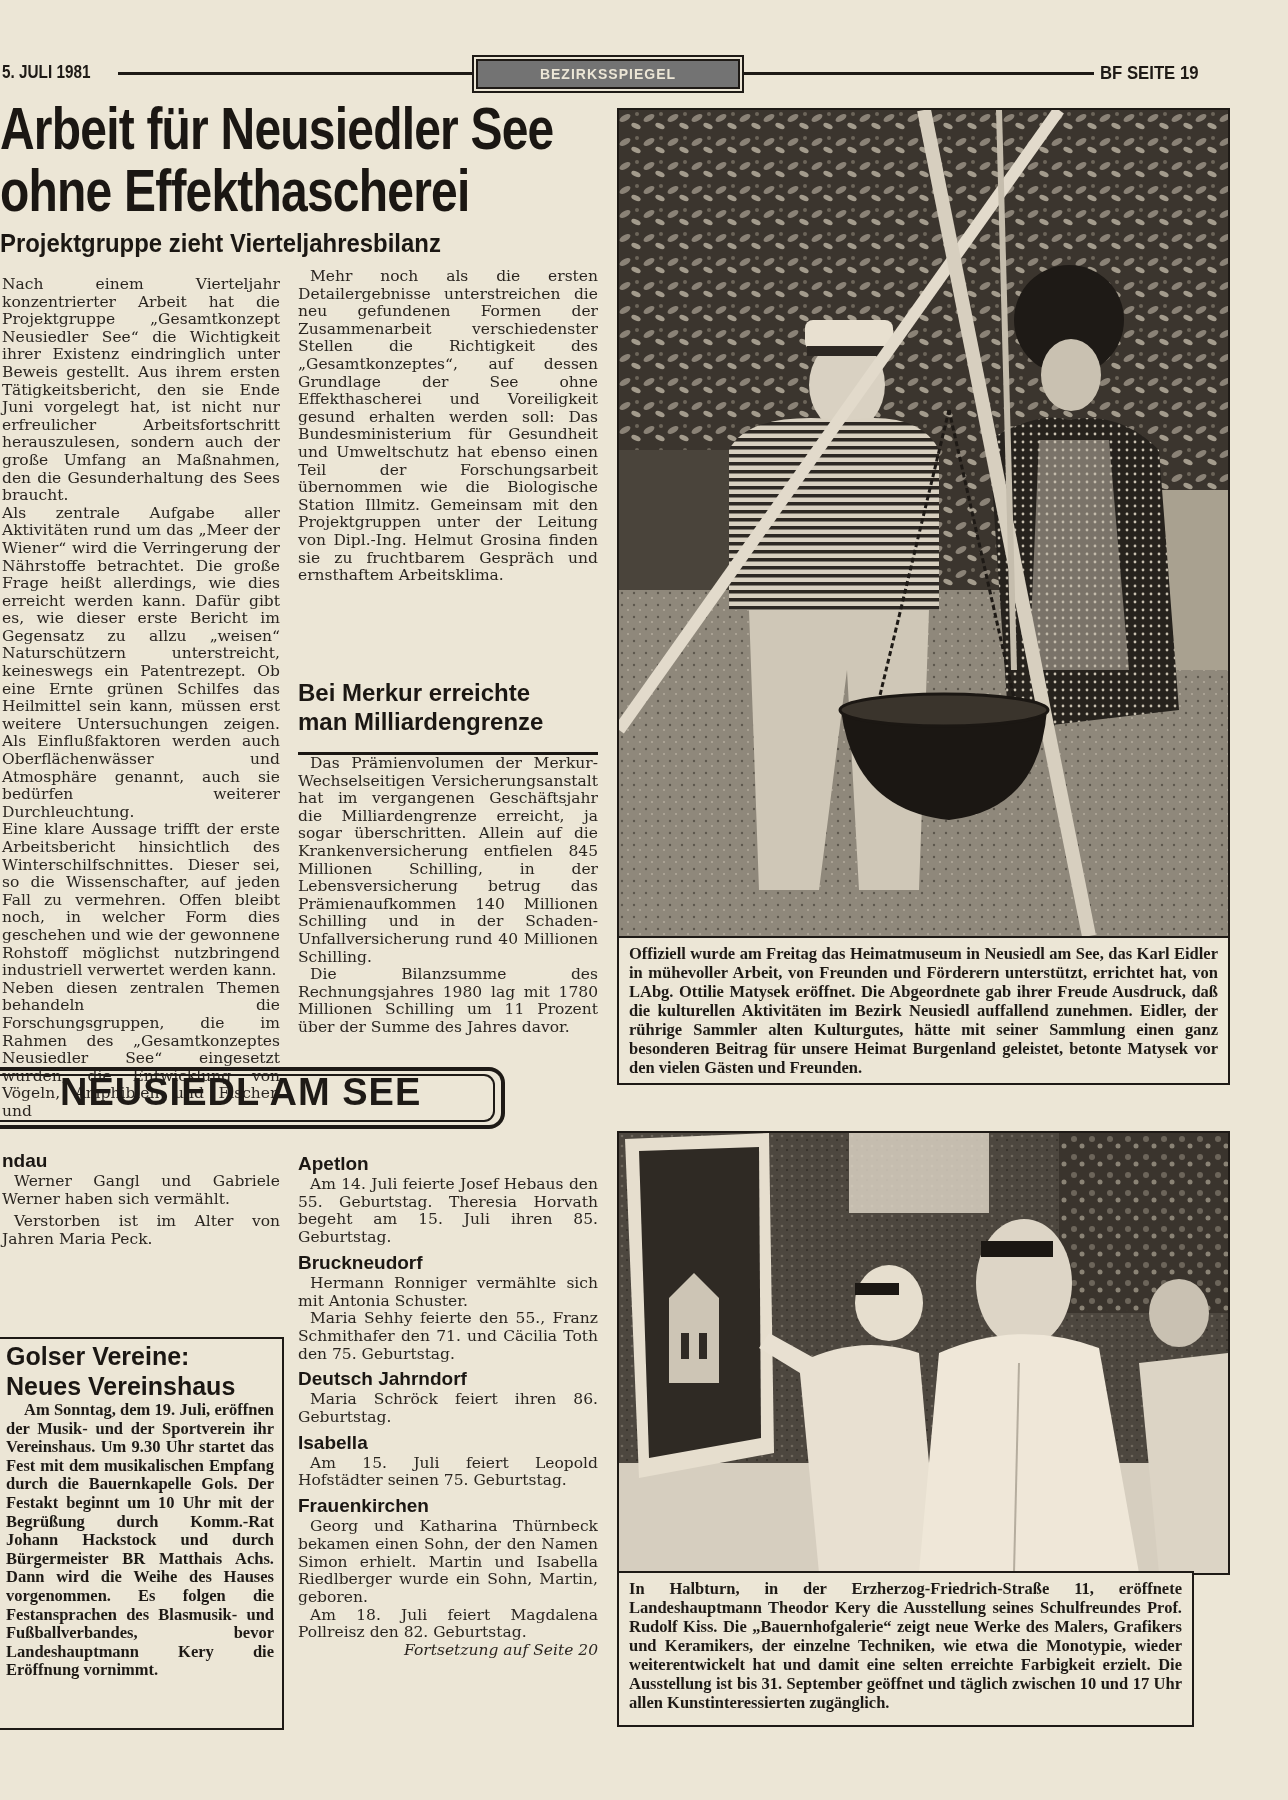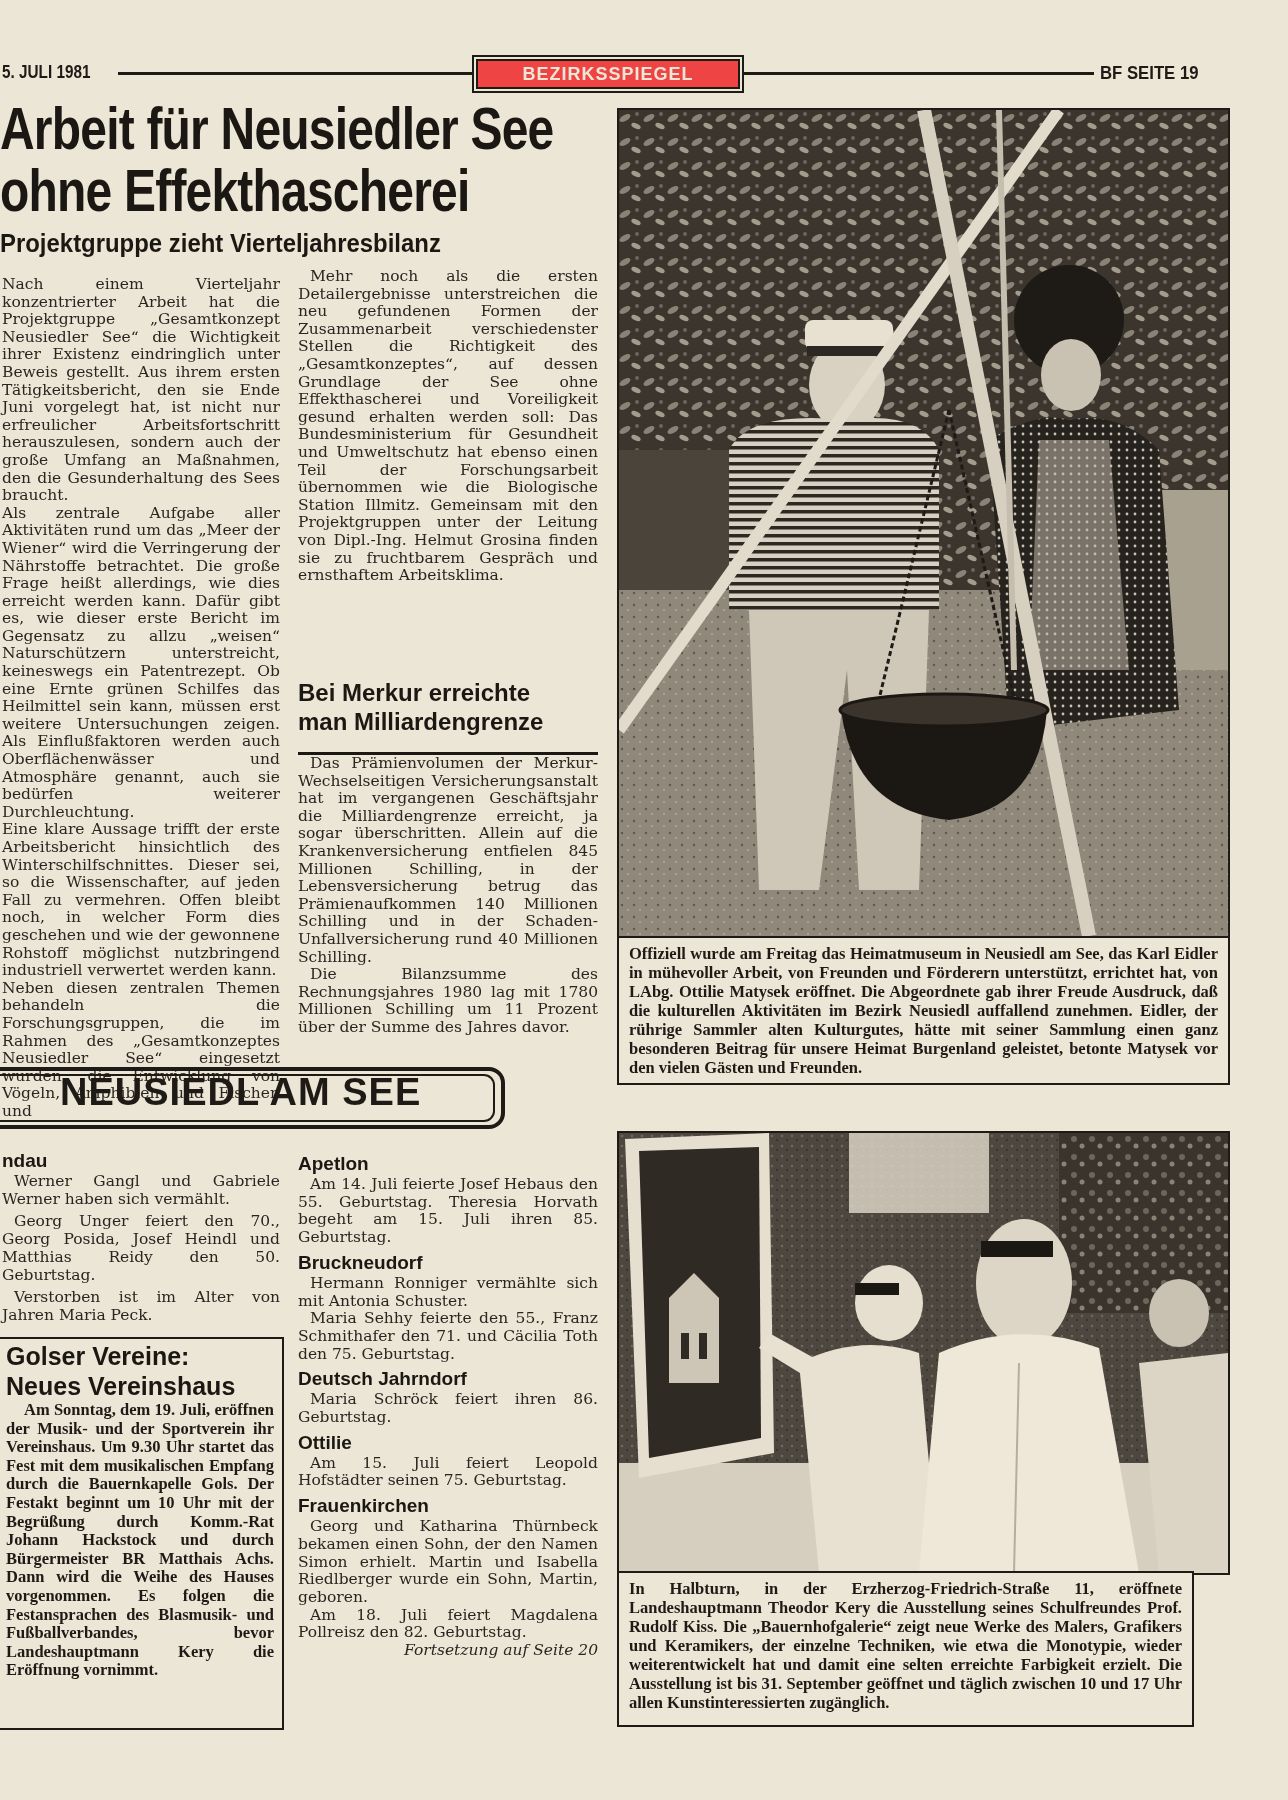--- a/index.html
+++ b/index.html
@@ -6,21 +6,21 @@
   body {
     width:1288px; height:1800px; overflow:hidden; position:relative;
     background:#ece6d6;
     color:#2a2520;
     font-family:"DejaVu Serif", serif;
   }
   .abs { position:absolute; }
   
   .hdr-date { left:2px; top:62px; font-family:"Liberation Sans", sans-serif; font-weight:bold; font-size:18px; letter-spacing:0px; color:#1e1a16; transform:scaleX(0.85); transform-origin:left; }
   .hdr-line { height:3px; background:#1e1a16; top:72px; }
-  .hdr-box { left:472px; top:55px; width:268px; height:34px; background:#ef4444; border:2px solid #1e1a16; box-shadow:inset 0 0 0 2px #ece6d6, inset 0 0 0 4px #1e1a16; color:#ece6d6; font-family:"Liberation Sans", sans-serif; font-weight:bold; font-size:18px; display:flex; align-items:center; justify-content:center; letter-spacing:1px; }
+  .hdr-box { left:472px; top:55px; width:268px; height:34px; background:#737373; border:2px solid #1e1a16; box-shadow:inset 0 0 0 2px #ece6d6, inset 0 0 0 4px #1e1a16; color:#ece6d6; font-family:"Liberation Sans", sans-serif; font-weight:bold; font-size:14px; display:flex; align-items:center; justify-content:center; letter-spacing:1px; }
   .hdr-page { left:1100px; top:62px; font-family:"Liberation Sans", sans-serif; font-weight:bold; font-size:19px; color:#1e1a16; transform:scaleX(0.88); transform-origin:left; }
 
   
   .headline { left:0; top:98px; font-family:"Liberation Sans", sans-serif; font-weight:bold; font-size:60px; line-height:62px; color:#1b1713; transform:scaleX(0.80); transform-origin:left; letter-spacing:-1px; white-space:nowrap; }
   .subhead { left:0; top:228px; font-family:"Liberation Sans", sans-serif; font-weight:bold; font-size:26px; color:#1b1713; transform:scaleX(0.92); transform-origin:left; white-space:nowrap; }
 
   .col { font-size:15.5px; line-height:17.6px; text-align:justify; color:#2a2520; }
   .col p { margin:0; text-indent:12px; }
   .col p.noind { text-indent:0; }
   .col1 { left:2px; top:276px; width:278px; }
@@ -141,21 +141,20 @@
 </div>
 <div class="abs cap cap1">Offiziell wurde am Freitag das Heimatmuseum in Neusiedl am See, das Karl Eidler in mühevoller Arbeit, von Freunden und Förderern unterstützt, errichtet hat, von LAbg. Ottilie Matysek eröffnet. Die Abgeordnete gab ihrer Freude Ausdruck, daß die kulturellen Aktivitäten im Bezirk Neusiedl auffallend zunehmen. Eidler, der rührige Sammler alten Kulturgutes, hätte mit seiner Sammlung einen ganz besonderen Beitrag für unsere Heimat Burgenland geleistet, betonte Matysek vor den vielen Gästen und Freunden.</div>
 
 <div class="abs sect">
   <span>NEUSIEDL AM SEE</span>
 </div>
 
 <div class="abs ncol ncol1">
   <div class="loc">ndau</div>
   <p>Werner Gangl und Gabriele Werner haben sich vermählt.</p>
-  <p class="gap">Georg Unger feiert den 70., Georg Posida, Josef Heindl und Matthias Reidy den 50. Geburtstag.</p>
   <p class="gap">Verstorben ist im Alter von Jahren Maria Peck.</p>
 </div>
 
 <div class="abs golser">
   <div class="golser-title">
     <div>Golser Vereine:</div>
     <div>Neues Vereinshaus</div>
   </div>
   <div class="golser-body">
     <p>Am Sonntag, dem 19. Juli, eröffnen der Musik- und der Sportverein ihr Vereinshaus. Um 9.30 Uhr startet das Fest mit dem musikalischen Empfang durch die Bauernkapelle Gols. Der Festakt beginnt um 10 Uhr mit der Begrüßung durch Komm.-Rat Johann Hackstock und durch Bürgermeister BR Matthais Achs. Dann wird die Weihe des Hauses vorgenommen. Es folgen die Festansprachen des Blasmusik- und Fußballverbandes, bevor Landeshauptmann Kery die Eröffnung vornimmt.</p>
@@ -163,21 +162,21 @@
 </div>
 
 <div class="abs ncol ncol2">
   <div class="loc">Apetlon</div>
   <p>Am 14. Juli feierte Josef Hebaus den 55. Geburtstag. Theresia Horvath begeht am 15. Juli ihren 85. Geburtstag.</p>
   <div class="loc">Bruckneudorf</div>
   <p>Hermann Ronniger vermählte sich mit Antonia Schuster.</p>
   <p>Maria Sehhy feierte den 55., Franz Schmithafer den 71. und Cäcilia Toth den 75. Geburtstag.</p>
   <div class="loc">Deutsch Jahrndorf</div>
   <p>Maria Schröck feiert ihren 86. Geburtstag.</p>
-  <div class="loc">Ottilie</div>
+  <div class="loc">Isabella</div>
   <p>Am 15. Juli feiert Leopold Hofstädter seinen 75. Geburtstag.</p>
   <div class="loc">Frauenkirchen</div>
   <p>Georg und Katharina Thürnbeck bekamen einen Sohn, der den Namen Simon erhielt. Martin und Isabella Riedlberger wurde ein Sohn, Martin, geboren.</p>
   <p>Am 18. Juli feiert Magdalena Pollreisz den 82. Geburtstag.</p>
   <div class="more">Fortsetzung auf Seite 20</div>
 </div>
 
 <div class="abs photo photo2" title="Besucher betrachten ein Gemälde in der Bauernhofgalerie">
   <svg width="609" height="440" viewBox="0 0 609 440">
     <defs>

